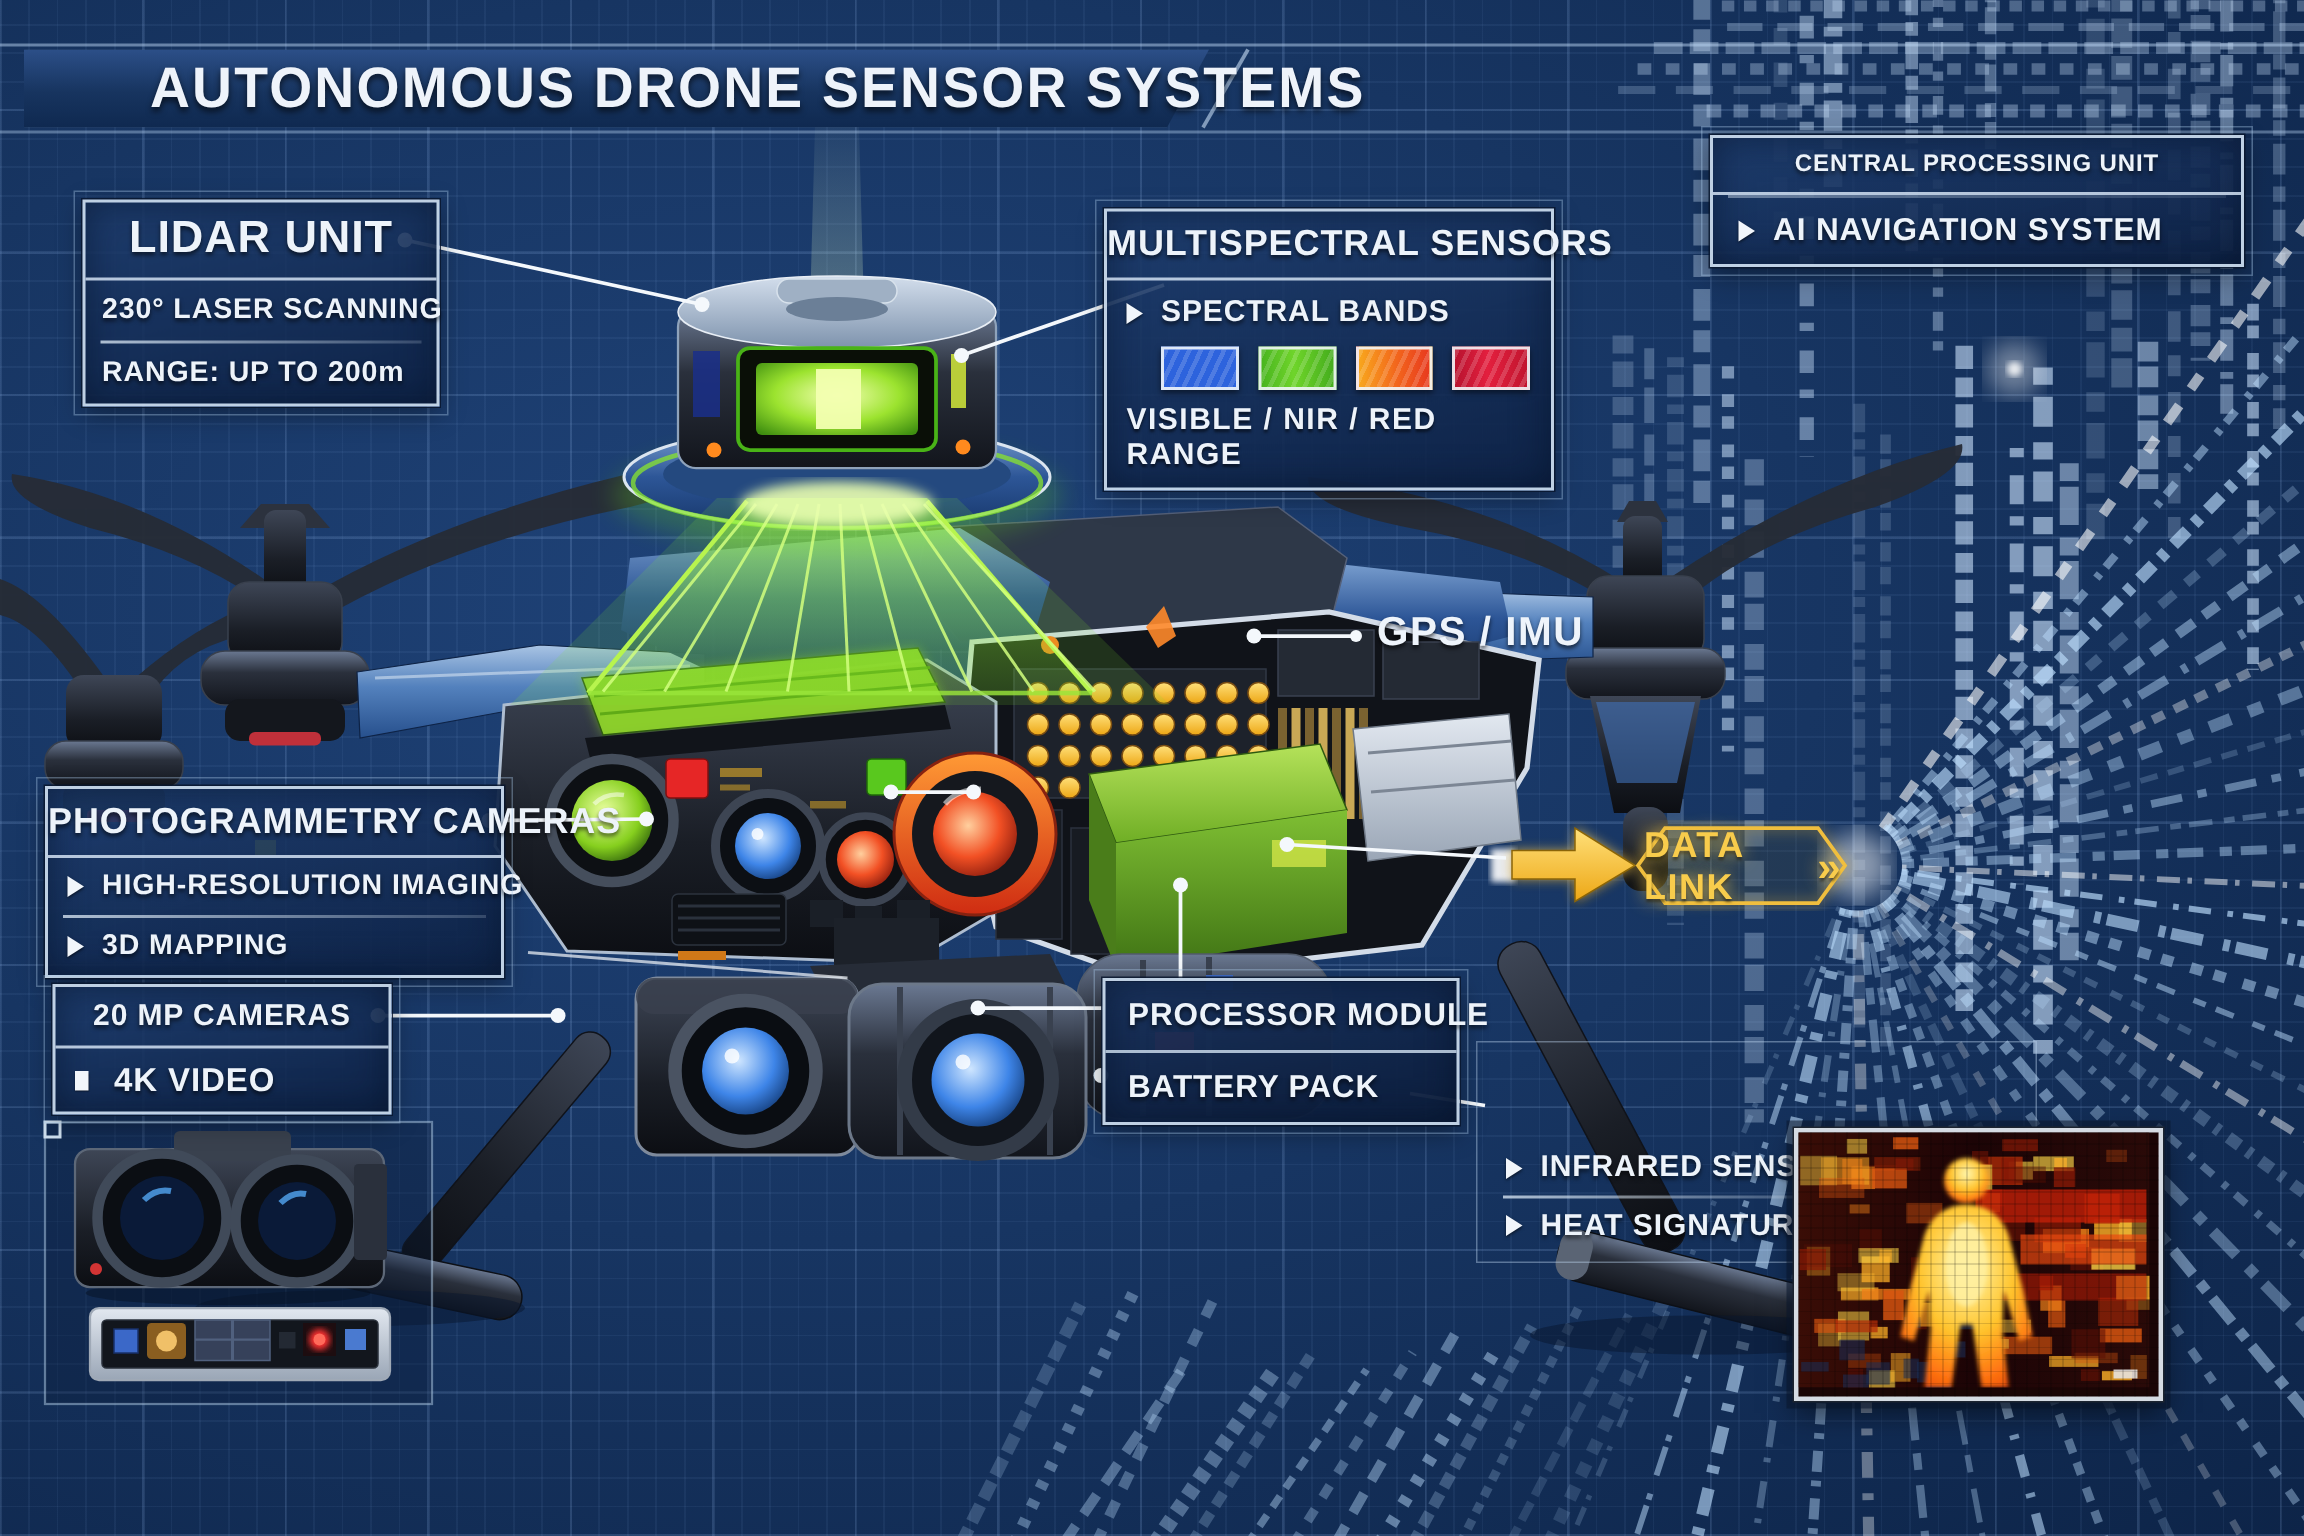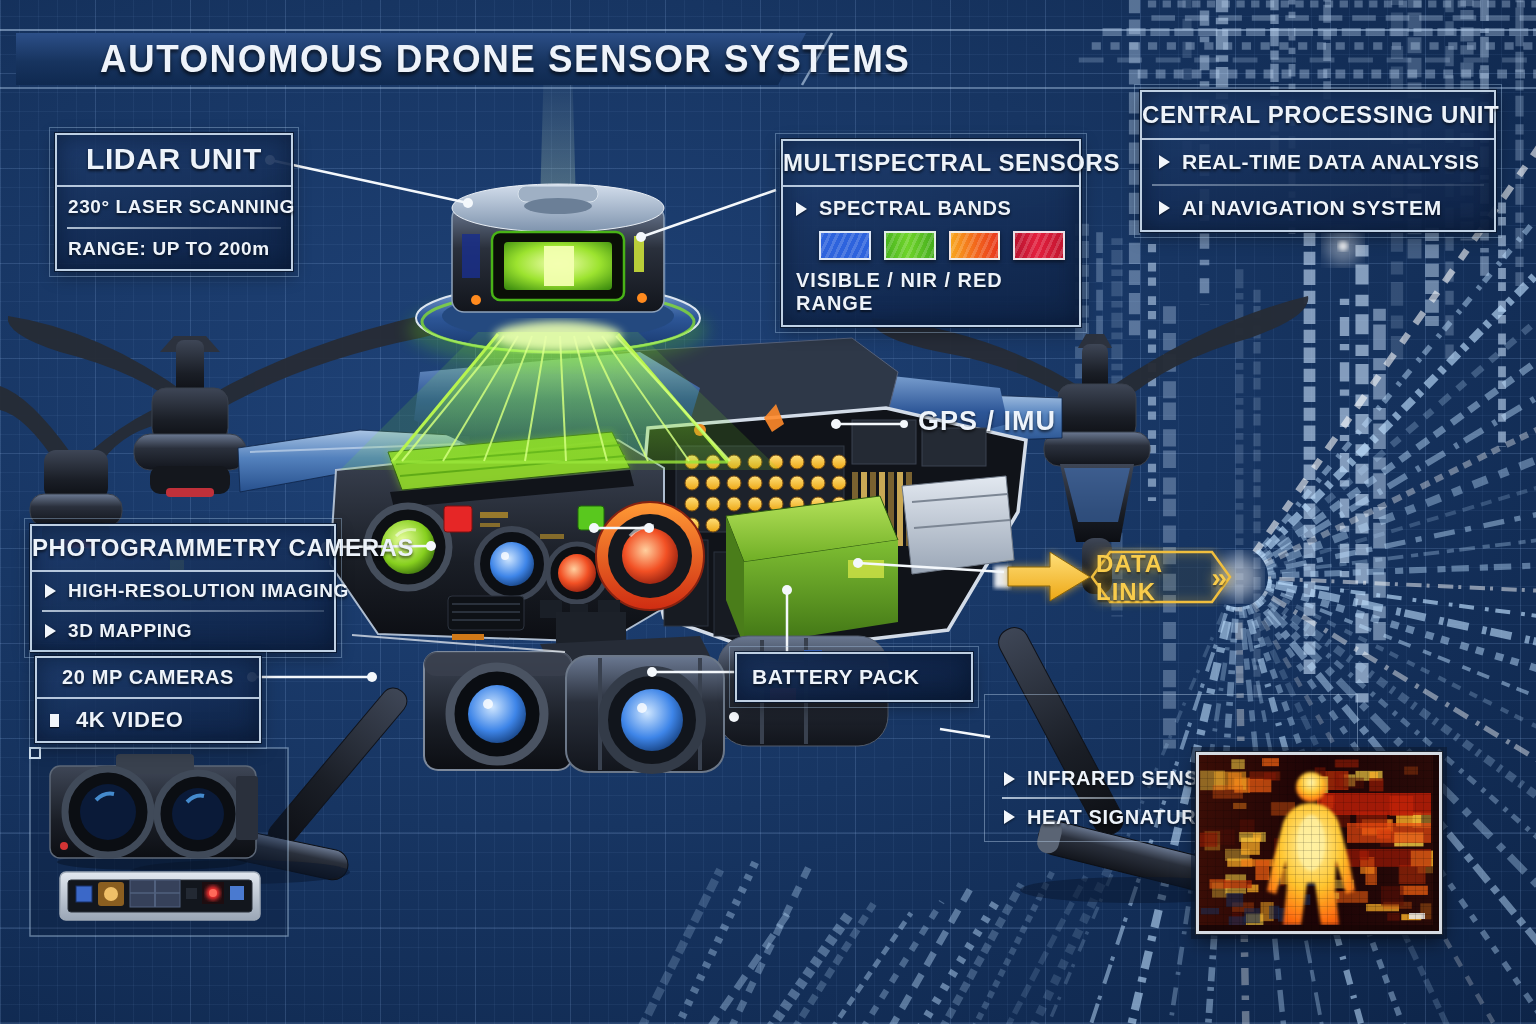--- a/index.html
+++ b/index.html
@@ -37,30 +37,30 @@
   .boxtitle{text-align:center;border-bottom:2px solid rgba(210,226,243,.85);}
   .row{display:flex;align-items:center;gap:12px;padding:8px 13px;font-weight:bold;text-shadow:0 2px 2px rgba(0,0,0,.55);white-space:nowrap;}
   .divider{height:1.5px;margin:0 10px;background:linear-gradient(90deg,rgba(225,238,250,.75),rgba(225,238,250,.18));}
   .tri{width:0;height:0;border-left:11px solid #f2f6fb;border-top:7px solid transparent;border-bottom:7px solid transparent;flex:0 0 auto;filter:drop-shadow(0 1px 1px rgba(0,0,0,.6));}
   .sqb{width:9px;height:13px;background:#f2f6fb;flex:0 0 auto;box-shadow:0 1px 1px rgba(0,0,0,.6);}
   
   #lidar-box{left:55px;top:133px;width:234px;}
   #lidar-box .boxtitle{font-size:30px;padding:7px 0 9px;}
   #lidar-box .row{font-size:19px;padding:9px 11px;}
   
-  #multi-box{left:781px;top:139px;width:296px;}
+  #multi-box{left:736px;top:139px;width:296px;}
   #multi-box .boxtitle{font-size:24px;padding:8px 0;}
   #multi-box .row{font-size:20px;padding:10px 13px 2px;}
   .swatch-row{display:flex;gap:13px;margin:9px 14px 7px 36px;}
   .swatch{width:56px;height:25px;border:2px solid rgba(242,246,250,.9);box-shadow:0 2px 4px rgba(0,0,0,.5);position:relative;}
   .swatch::after{content:"";position:absolute;inset:0;background:repeating-linear-gradient(115deg,rgba(255,255,255,.16) 0 3px,transparent 3px 7px);}
   #multi-caption{font-size:20px;padding:2px 13px 10px;font-weight:bold;letter-spacing:1px;text-shadow:0 2px 2px rgba(0,0,0,.55);}
   
   #cpu-box{left:1140px;top:90px;width:352px;}
-  #cpu-box .boxtitle{font-size:24px;padding:9px 0;}
+  #cpu-box .boxtitle{font-size:16px;padding:9px 0;}
   #cpu-box .row{font-size:21px;padding:10px 17px;}
   #cpu-box .divider{opacity:.55;}
   
   #gps-label{position:absolute;left:918px;top:406px;z-index:5;font-size:27px;font-weight:bold;color:#eef4fb;text-shadow:0 2px 3px rgba(0,0,0,.65);letter-spacing:1px;}
   
   #photo-box{left:30px;top:524px;width:302px;}
   #photo-box .boxtitle{font-size:24px;padding:8px 0;}
   #photo-box .row{font-size:19px;}
   
   #mp-box{left:35px;top:656px;width:222px;}
@@ -604,24 +604,20 @@
       <span class="swatch" style="background: rgb(45, 99, 221);"></span>
       <span class="swatch" style="background: linear-gradient(90deg, rgb(73, 181, 31), rgb(111, 212, 42) 45%, rgb(69, 173, 29));"></span>
       <span class="swatch" style="background: linear-gradient(90deg, rgb(248, 166, 29) 0%, rgb(242, 100, 28) 55%, rgb(232, 58, 30) 100%);"></span>
       <span class="swatch" style="background: linear-gradient(90deg, rgb(184, 19, 47), rgb(227, 31, 62) 45%, rgb(194, 21, 47));"></span>
     </div>
     <div id="multi-caption">VISIBLE / NIR / RED RANGE</div>
   </div>
 
   <div class="panel" id="cpu-box">
     <div class="hd boxtitle">CENTRAL PROCESSING UNIT</div>
-    <div class="row">
-      <span class="tri"></span>
-      <span class="hd">REAL-TIME DATA ANALYSIS</span>
-    </div>
     <div class="divider"></div>
     <div class="row">
       <span class="tri"></span>
       <span class="hd">AI NAVIGATION SYSTEM</span>
     </div>
   </div>
 
   <div id="gps-label">GPS / IMU</div>
 
   <div class="panel" id="photo-box">
@@ -639,20 +635,23 @@
 
   <div class="panel" id="mp-box">
     <div class="hd boxtitle">20 MP CAMERAS</div>
     <div class="row">
       <span class="sqb"></span>
       <span class="hd">4K VIDEO</span>
     </div>
   </div>
 
   <div class="panel" id="module-box">
+    <div class="row" style="border-bottom:2px solid rgba(210,226,243,.8)">
+      <span class="hd">PROCESSOR MODULE</span>
+    </div>
     <div class="row">
       <span class="hd">BATTERY PACK</span>
     </div>
   </div>
 
   <div id="datalink-label">
     <span>DATA LINK</span>
     <span class="chev">»</span>
   </div>
 

